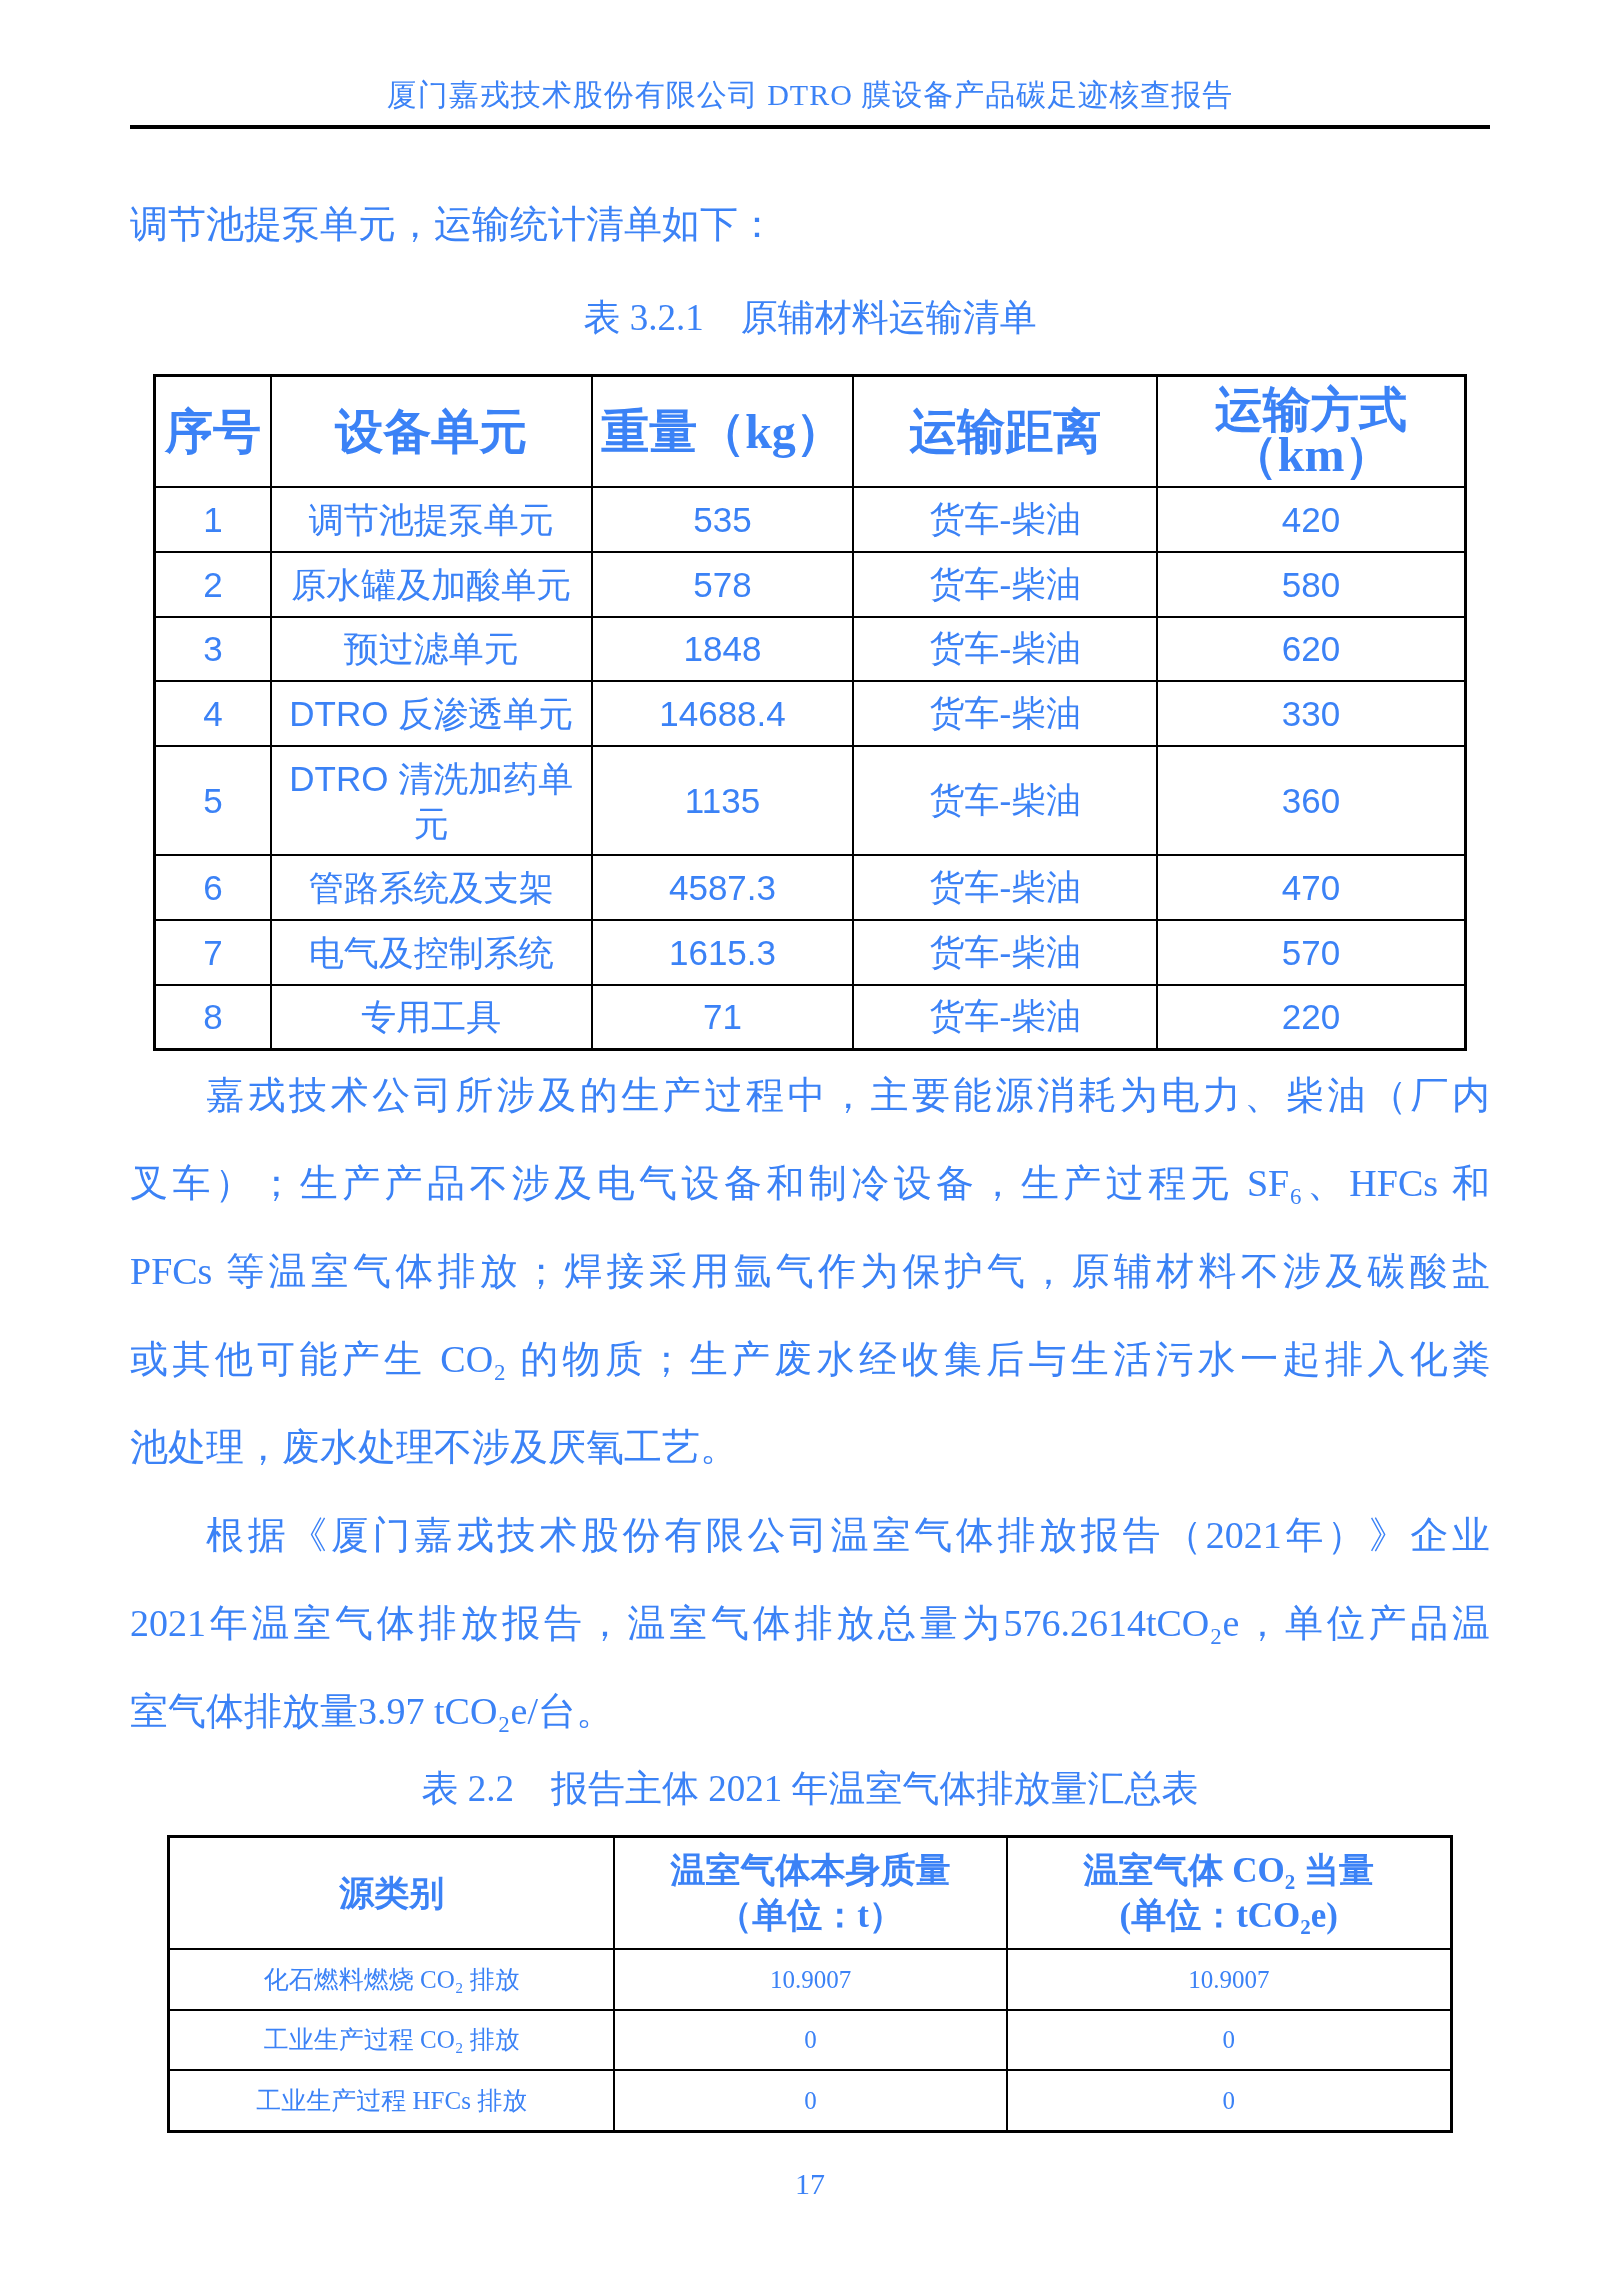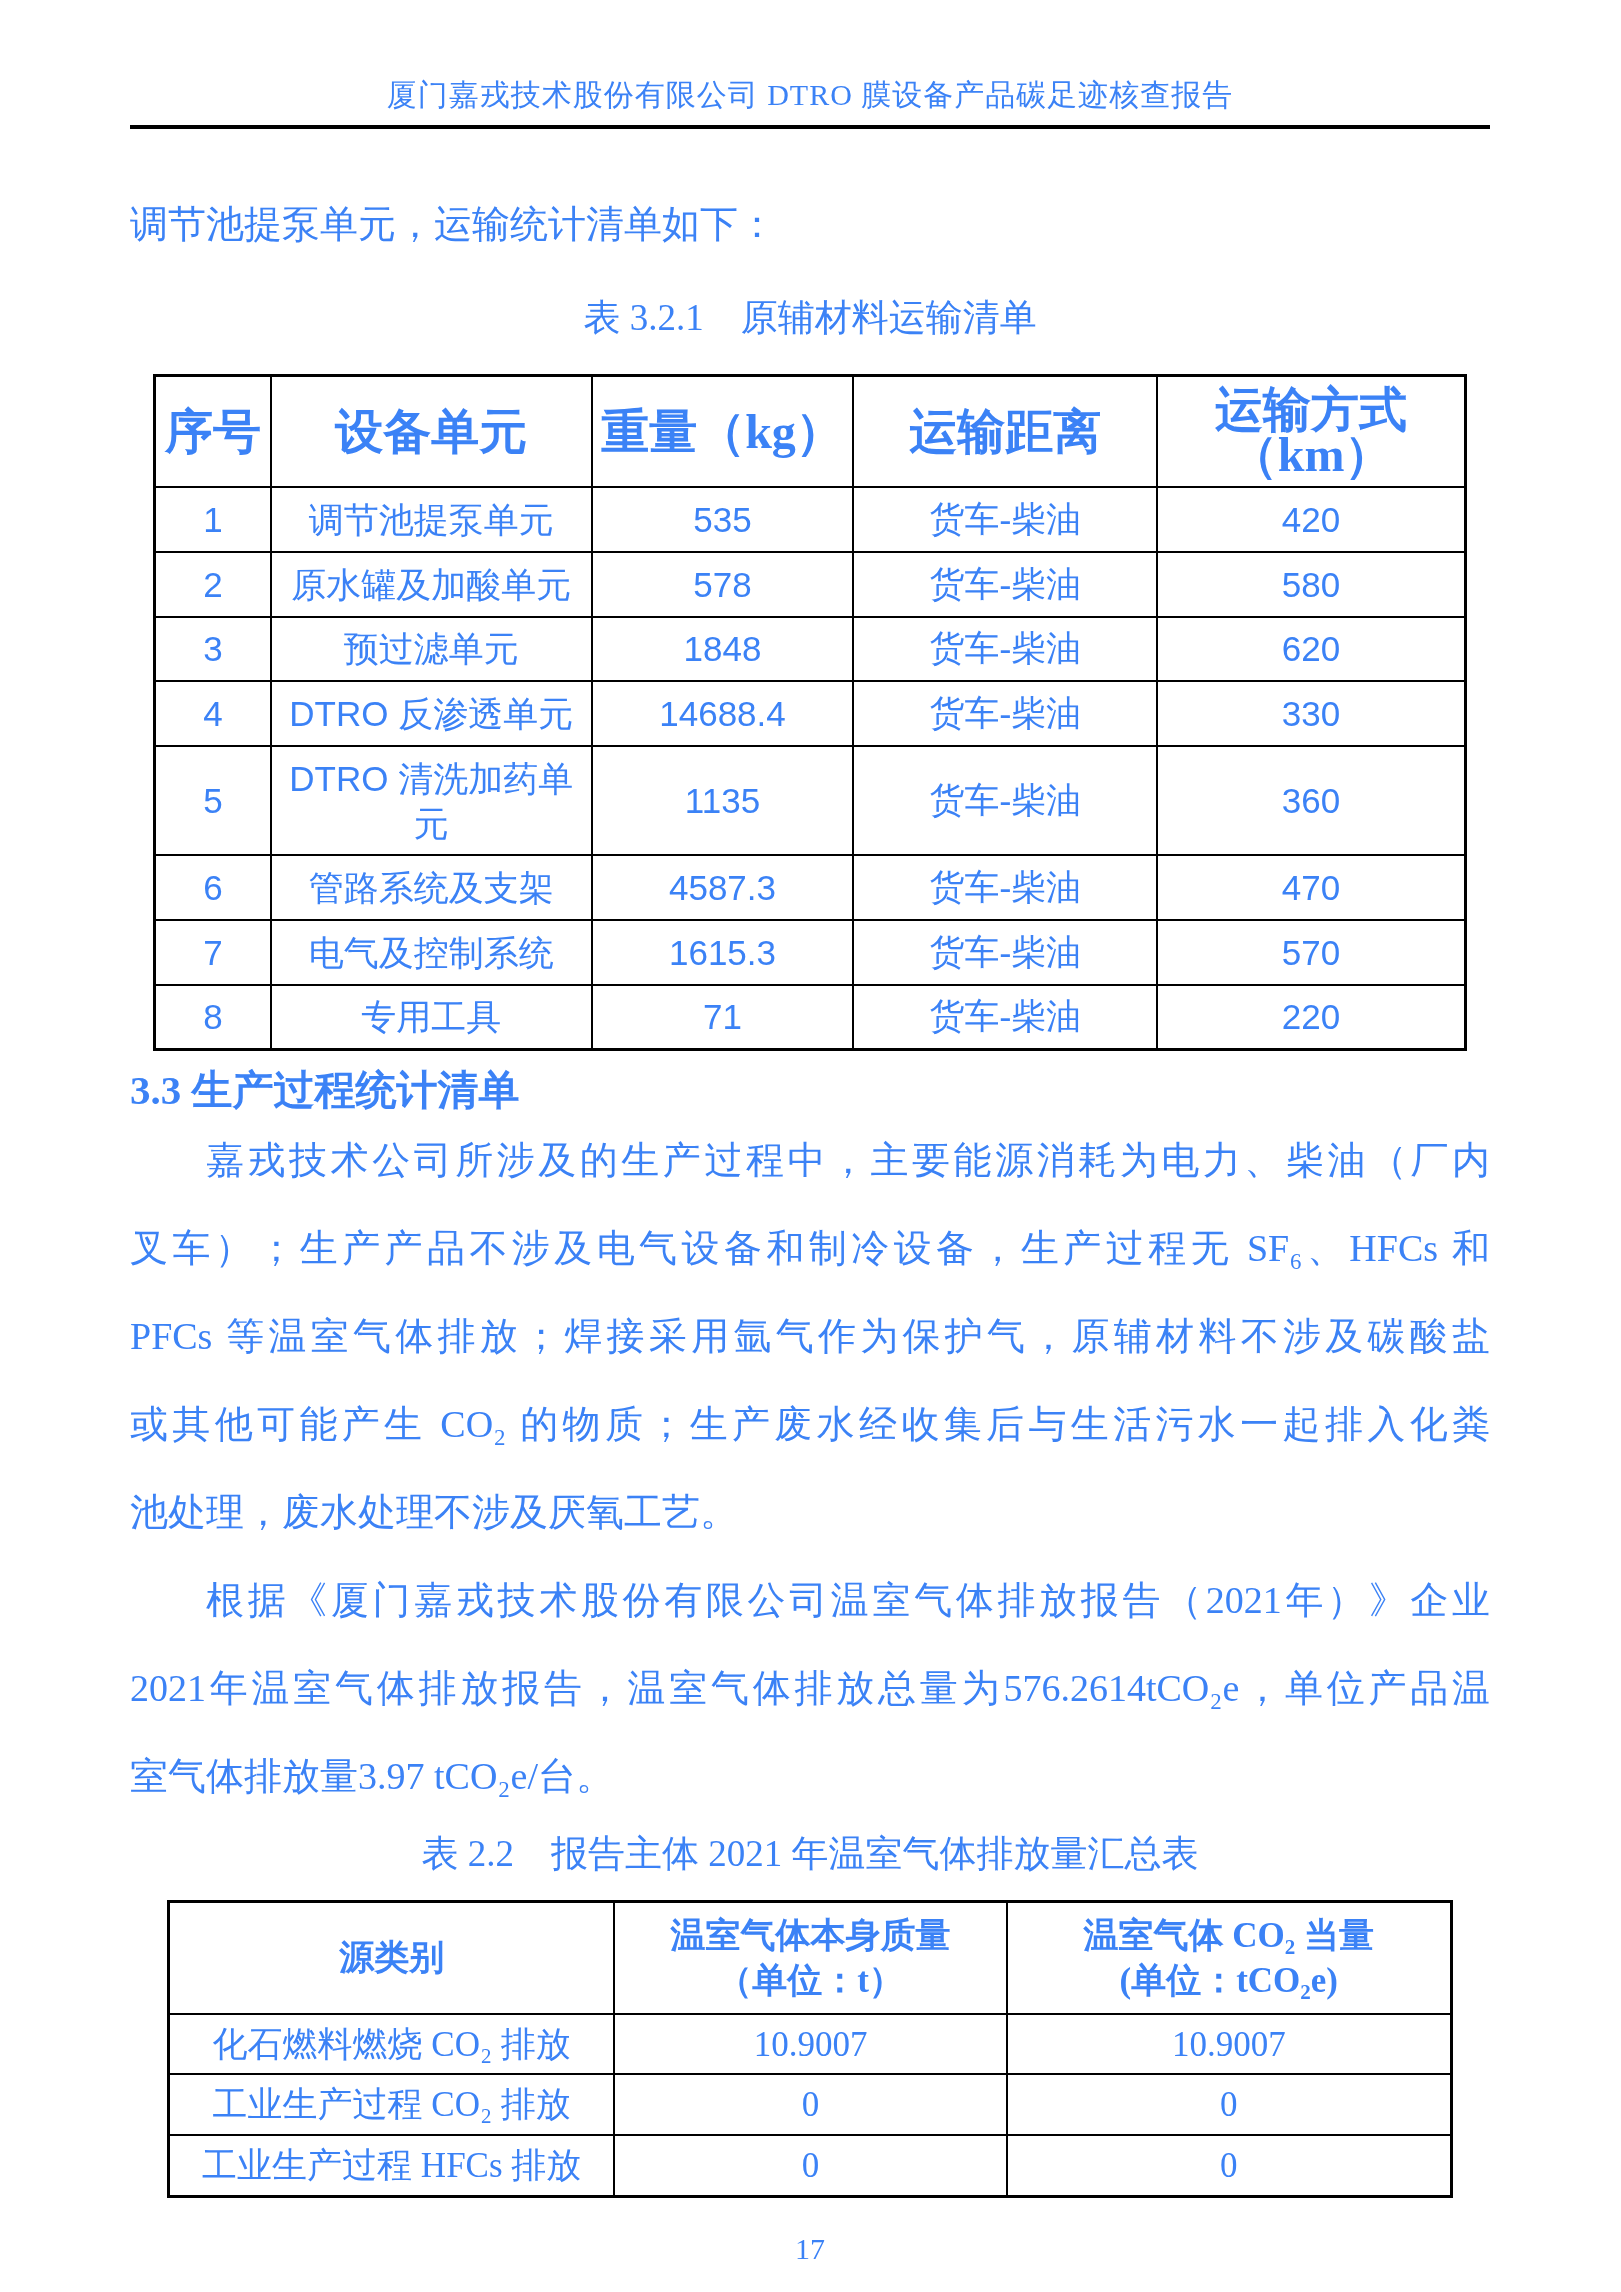--- a/index.html
+++ b/index.html
@@ -31,21 +31,21 @@
   .t1 td { font-size:35px; line-height:45px; padding:8.8px 5.9px; }
   .t1 th:nth-child(1){width:102px} .t1 th:nth-child(2){width:307px}
   .t1 th:nth-child(3){width:248px} .t1 th:nth-child(4){width:290px}
   .t1 th:nth-child(5){width:294px}
   .t1 td.num  { font-family:"Liberation Sans","DejaVu Sans",sans-serif; }
   .t1 td.name { font-family:"Liberation Sans",serif; }
   .t1 td.cn   { font-family:"Liberation Serif","DejaVu Serif",serif; }
 
   .t2 { margin-top:23.5px; }
   .t2 th { font-size:35px; font-weight:bold; line-height:45px; padding:9.8px 5.9px; }
-  .t2 td { font-size:35px; line-height:43px; padding:7.8px 5.9px; }
+  .t2 td { font-size:25px; line-height:43px; padding:7.8px 5.9px; }
   .t2 th:nth-child(1){width:431px} .t2 th:nth-child(2){width:379px}
   .t2 th:nth-child(3){width:430px}
   .hline:empty { display:none; }
 
   
   .sec { font-size:41px; font-weight:bold; line-height:51px; margin:13.7px 0 0 0; }
 
   
   .para { margin-top:0; }
   .bl { font-size:38px; line-height:88px; }
@@ -139,21 +139,20 @@
         <tr>
           <td class="num">8</td>
           <td class="name">专用工具</td>
           <td class="num">71</td>
           <td class="cn">货车-柴油</td>
           <td class="num">220</td>
         </tr>
       </tbody>
   </table>
 
-  <h2 class="sec">3.3 生产过程统计清单</h2>
 
   <div class="para">
     <div class="bl jl ind">嘉戎技术公司所涉及的生产过程中，主要能源消耗为电力、柴油（厂内</div>
     <div class="bl jl">叉车）；生产产品不涉及电气设备和制冷设备，生产过程无 SF₆、HFCs 和</div>
     <div class="bl jl">PFCs 等温室气体排放；焊接采用氩气作为保护气，原辅材料不涉及碳酸盐</div>
     <div class="bl jl">或其他可能产生 CO₂ 的物质；生产废水经收集后与生活污水一起排入化粪</div>
     <div class="bl">池处理，废水处理不涉及厌氧工艺。</div>
   </div>
 
   <div class="para">

